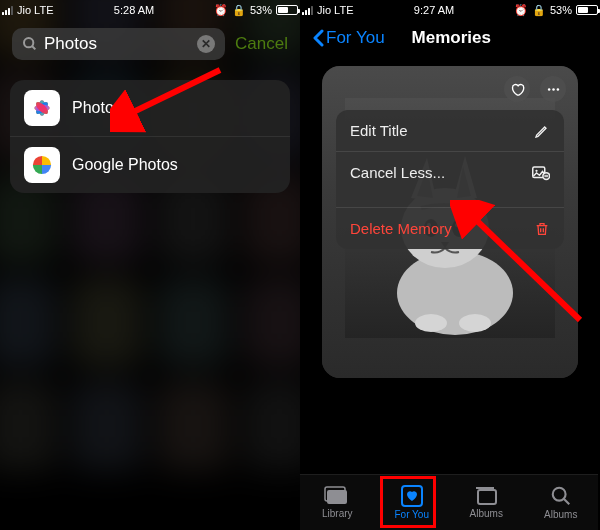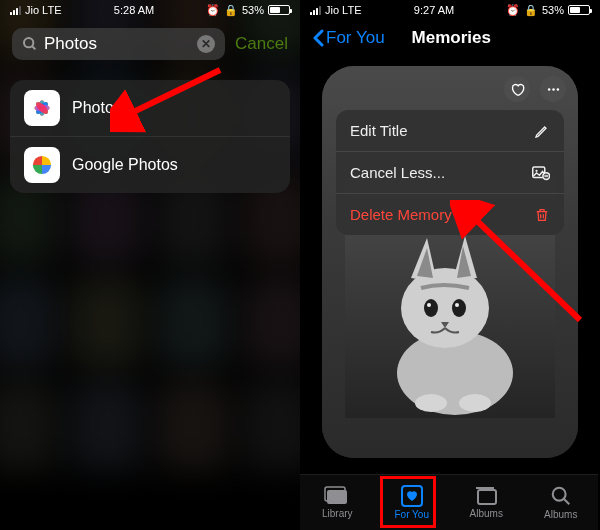--- a/index.html
+++ b/index.html
@@ -16,21 +16,21 @@
     position: relative;
     overflow: hidden;
     color: #fff;
   }
   
   .status-bar {
     height: 20px;
     display: flex;
     align-items: center;
     justify-content: space-between;
-    padding: 0 10px;
+    padding: 0 2px;
     font-size: 11px;
     font-weight: 500;
     color: #fff;
   }
   .status-left, .status-right { display: flex; align-items: center; gap: 4px; }
   .sig-bars { display: flex; align-items: flex-end; gap: 1px; }
   .sig-bars span { width: 2px; background: #fff; border-radius: 0.5px; }
   .sig-bars span:nth-child(1){height:3px}
   .sig-bars span:nth-child(2){height:5px}
   .sig-bars span:nth-child(3){height:7px}
@@ -107,24 +107,24 @@
   .back-link {
     display: flex; align-items: center; gap: 2px;
     color: #0a84ff; font-size: 17px;
   }
   .nav-title { font-size: 17px; font-weight: 600; color: #fff; }
   .nav-spacer { width: 70px; }
 
   .memory-card {
     margin: 10px 22px 0;
     position: relative;
-    border-radius: 32px;
+    border-radius: 18px;
     overflow: hidden;
     background: #2b2b2b;
-    height: 392px;
+    height: 312px;
   }
   .cat-art {
     position: absolute; inset: 0;
     background: linear-gradient(180deg,#4a4a4a 0%, #3a3a3a 40%, #2a2a2a 100%);
     display:flex; align-items:flex-end; justify-content:center;
     padding-bottom: 40px;
   }
   .card-top-icons {
     position: absolute; top: 10px; right: 12px;
     display: flex; gap: 10px;
@@ -140,21 +140,21 @@
     border-radius: 12px;
     overflow: hidden;
   }
   .menu-row {
     display: flex; align-items: center; justify-content: space-between;
     padding: 12px 14px;
     font-size: 15px;
     color: #eee;
   }
   .menu-row + .menu-row { border-top: 1px solid rgba(255,255,255,0.1); }
-  .menu-row.destructive { color: #ff453a; }
+  .menu-row.destructive { color: #ff453a; margin-top: 14px; }
   .menu-row.destructive svg { color: #ff453a; }
 
   
   .tab-bar {
     position: absolute; bottom: 0; left: 0; right: 2px;
     height: 56px;
     background: #0b0b0b;
     border-top: 1px solid rgba(255,255,255,0.08);
     display: flex;
   }

